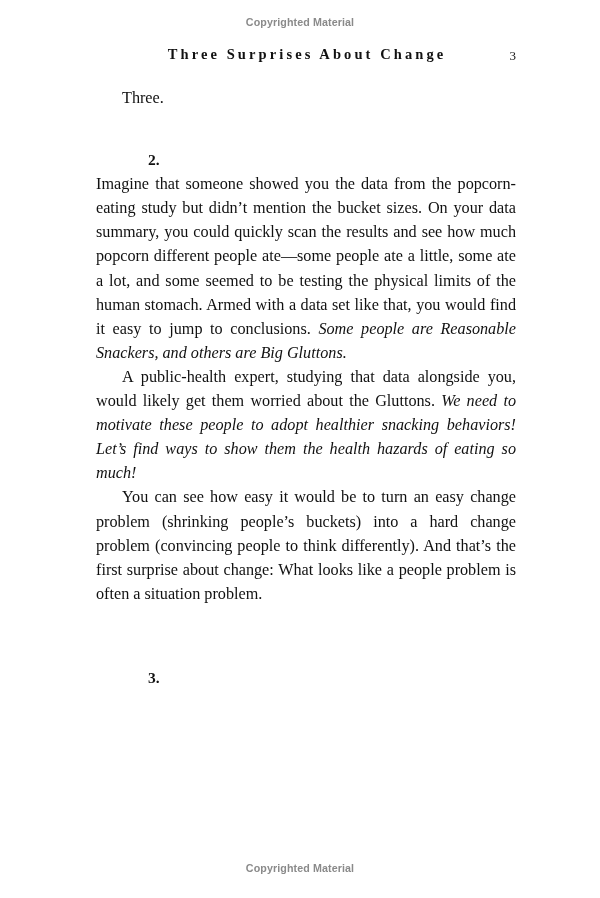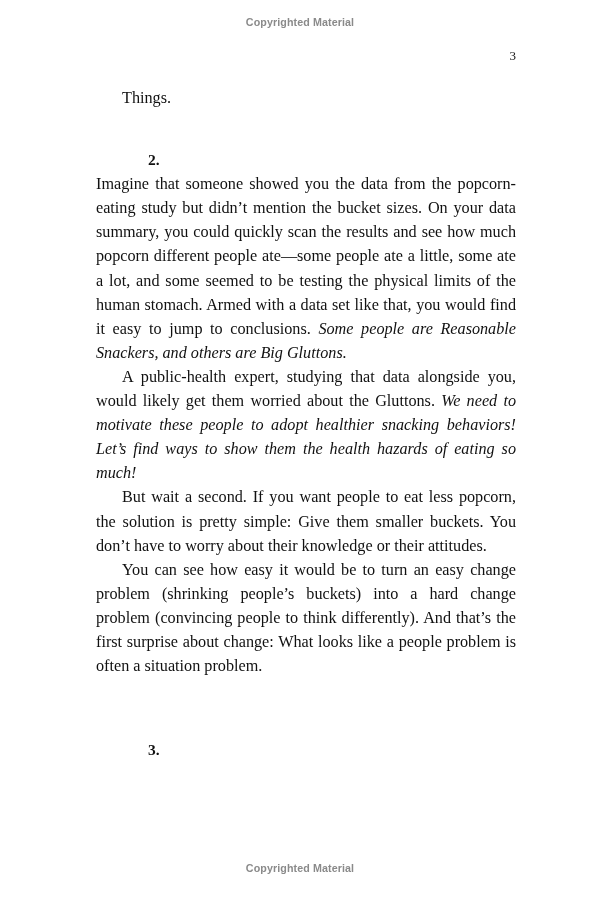--- a/index.html
+++ b/index.html
@@ -119,37 +119,37 @@
   }
 </style>
 </head>
 <body>
 
 <div class="page">
 
   <div class="watermark watermark-top">Copyrighted Material</div>
 
   <div class="running-head">
+    <div class="running-head-title">Three Surprises About Change</div>
     <div class="running-head-folio">3</div>
   </div>
 
   <div class="textblock">
 
 
-    <p class="para indent lastline-left">Things.</p>
+    <p class="para indent lastline-left">Three.</p>
 
     <div class="gap-before-section"></div>
 
     <p class="section-num">2.</p>
 
     <p class="para noindent lastline-left"><span>Imagine that someone showed you the data from the popcorn-eating study but didn’t mention the bucket sizes. On your data summary, you could quickly scan the results and see how much popcorn different people ate—some people ate a little, some ate a lot, and some seemed to be testing the physical limits of the human stomach. Armed with a data set like that, you would find it easy to jump to conclusions. </span><em>Some people are Reasonable Snackers, and others are Big Gluttons.</em></p>
 
     <p class="para indent lastline-left"><span>A public-health expert, studying that data alongside you, would likely get them worried about the Gluttons. </span><em>We need to mo­tivate these people to adopt healthier snacking behaviors! Let’s find ways to show them the health hazards of eating so much!</em></p>
 
-    <p class="para indent lastline-left">But wait a second. If you want people to eat less popcorn, the solution is pretty simple: Give them smaller buckets. You don’t have to worry about their knowledge or their attitudes.</p>
 
     <p class="para indent lastline-left">You can see how easy it would be to turn an easy change prob­lem (shrinking people’s buckets) into a hard change problem (convincing people to think differently). And that’s the first sur­prise about change: What looks like a people problem is often a situation problem.</p>
 
     <div class="gap-big"></div>
 
     <p class="section-num">3.</p>
 
 
   </div>
 

